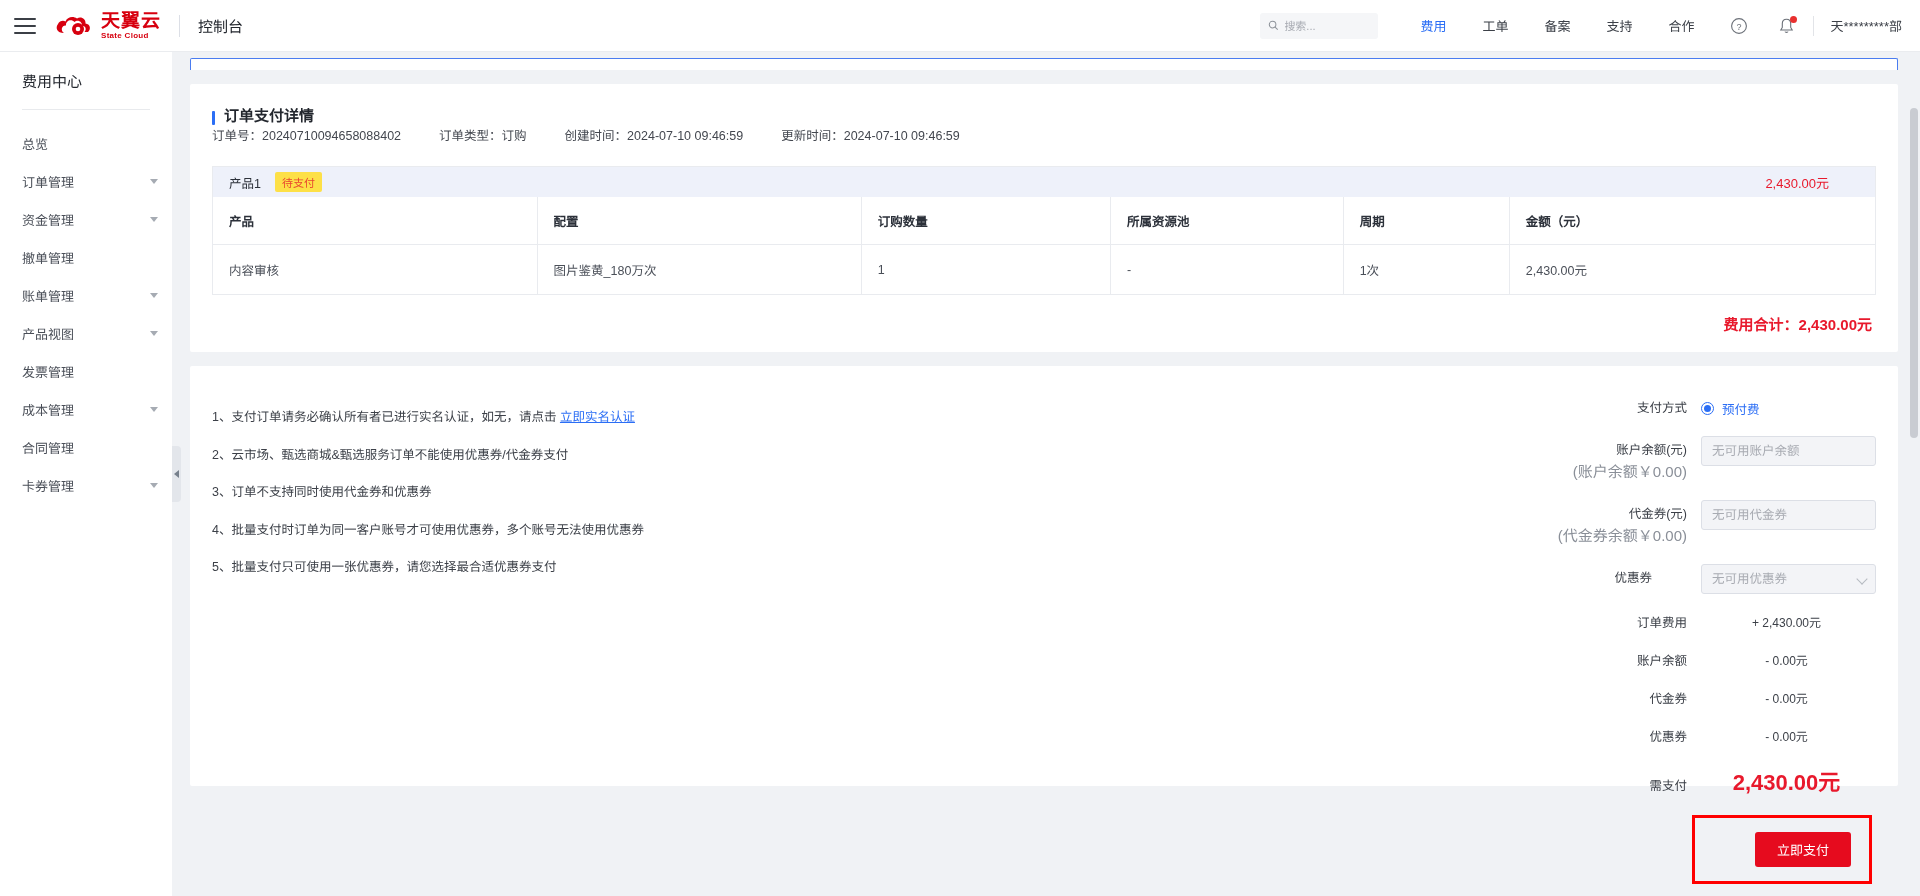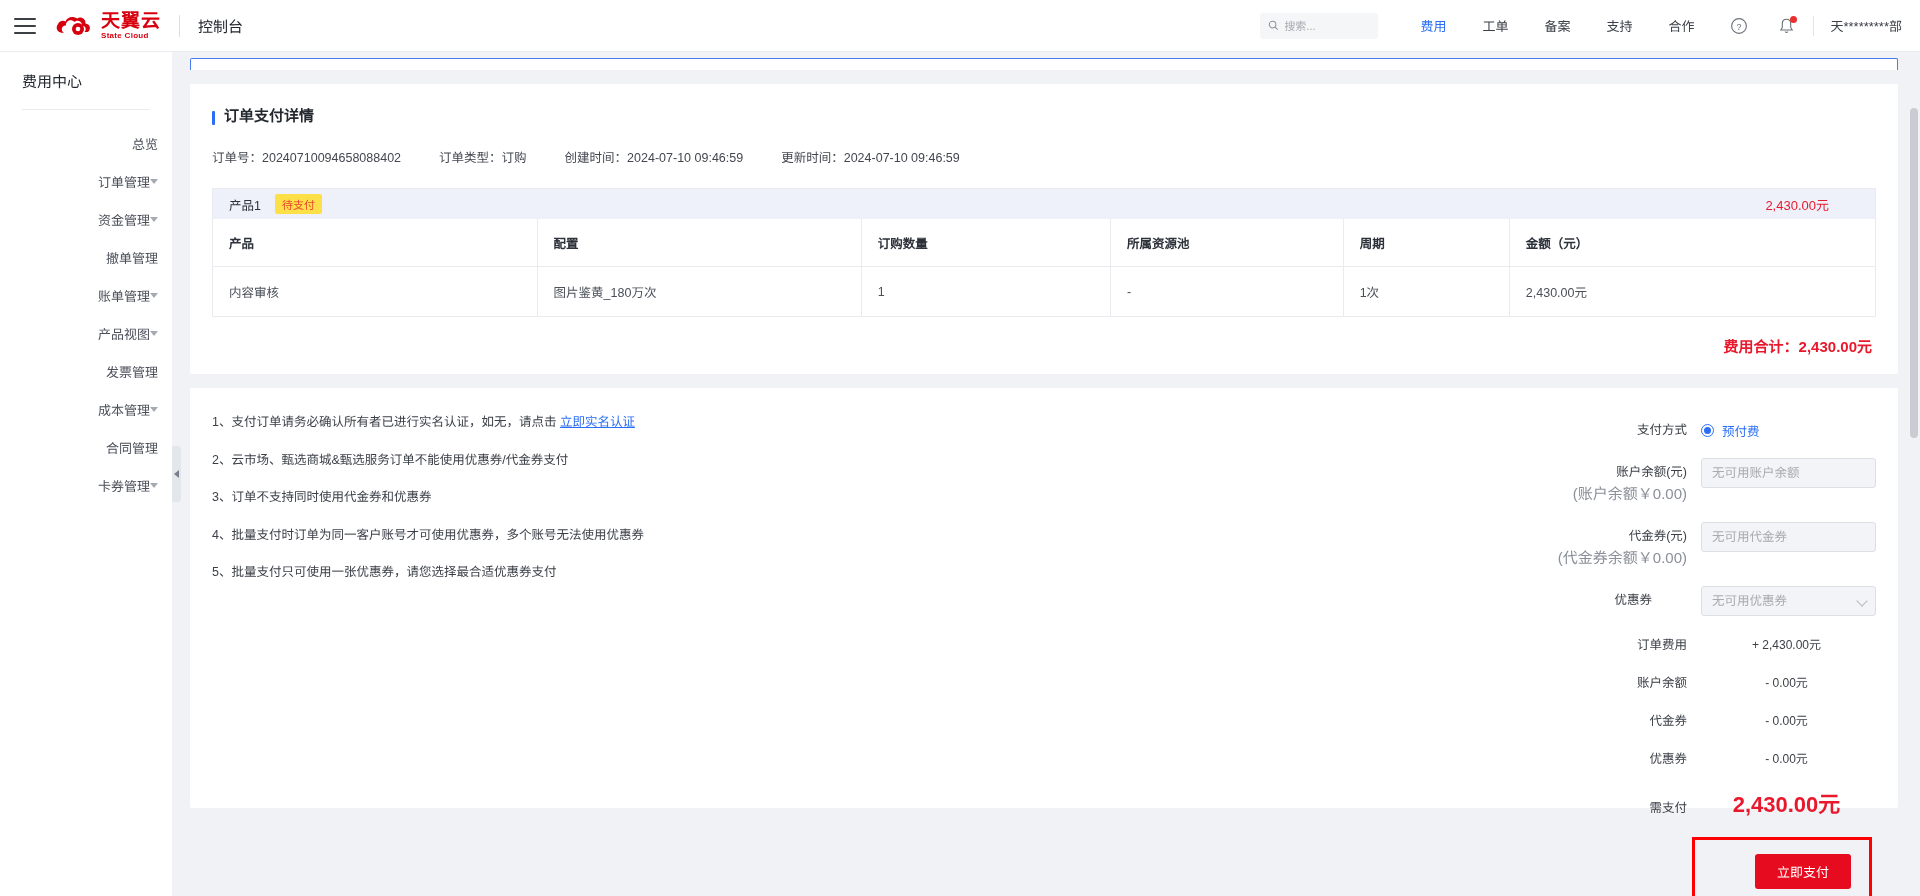--- a/index.html
+++ b/index.html
@@ -71,21 +71,21 @@
     width: 172px; flex: 0 0 172px;
     background: #fff; height: 100%;
     padding-top: 18px; position: relative;
   }
   .sidebar-title {
     font-size: 15px; color: #23272e; padding: 0 0 0 22px; margin-bottom: 18px;
   }
   .sidebar-rule { height: 1px; background: #e8eaed; margin: 0 22px 14px 22px; }
   .side-item {
     height: 38px; display: flex; align-items: center;
-    padding: 0 14px 0 22px; font-size: 13px; color: #4a4f58; cursor: pointer; text-align: right;
+    padding: 0 14px 0 22px; font-size: 13px; color: #4a4f58; cursor: pointer;
   }
   .side-label { flex: 1 1 auto; }
   .caret {
     width: 0; height: 0;
     border-left: 4px solid transparent; border-right: 4px solid transparent;
     border-top: 5px solid #a6abb3;
   }
 
   
   .collapse-handle {
@@ -110,21 +110,21 @@
     border-bottom: none; border-radius: 2px 2px 0 0; margin-top: 6px;
   }
 
   .card {
     background: #fff; border-radius: 2px; padding: 20px 22px 18px 22px;
     margin-top: 14px;
   }
 
   .section-title {
     font-size: 15px; font-weight: bold; color: #23272e;
-    display: flex; align-items: flex-end; margin-bottom: 22px;
+    display: flex; align-items: flex-end; 
   }
   .title-bar {
     width: 3px; height: 14px; background: #2b6ef5; margin-right: 9px; border-radius: 1px;
   }
 
   .meta-row { display: flex; font-size: 12.5px; color: #43474f; margin-bottom: 22px; }
   .meta-item { margin-right: 38px; white-space: nowrap; }
   .meta-item .mlabel { color: #43474f; }
   .meta-item .mval { color: #43474f; }
 
@@ -159,21 +159,21 @@
   .total-line {
     text-align: right; color: #e8192c; font-size: 15px; font-weight: bold;
     margin-top: 18px; padding-right: 4px;
   }
 
   
   .bottom-card {
     background: #fff; border-radius: 2px; margin-top: 14px;
     height: 420px; display: flex; padding: 26px 22px 16px 22px; position: relative;
   }
-  .notes { width: 52%; }
+  .notes { width: 52%; margin-top: 17px; }
   .note {
     font-size: 12.5px; color: #3c4048; margin-bottom: 20px; line-height: 1.4;
   }
   .note a { color: #2b6ef5; text-decoration: underline; cursor: pointer; }
 
   .pay-panel { margin-left: auto; width: 470px; padding-top: 2px; }
   .prow { display: flex; align-items: flex-start; justify-content: flex-end; margin-bottom: 18px; }
   .plabel {
     font-size: 12.5px; color: #3c4048; text-align: right;
     width: 150px; padding-right: 14px; padding-top: 6px; line-height: 1.35;

